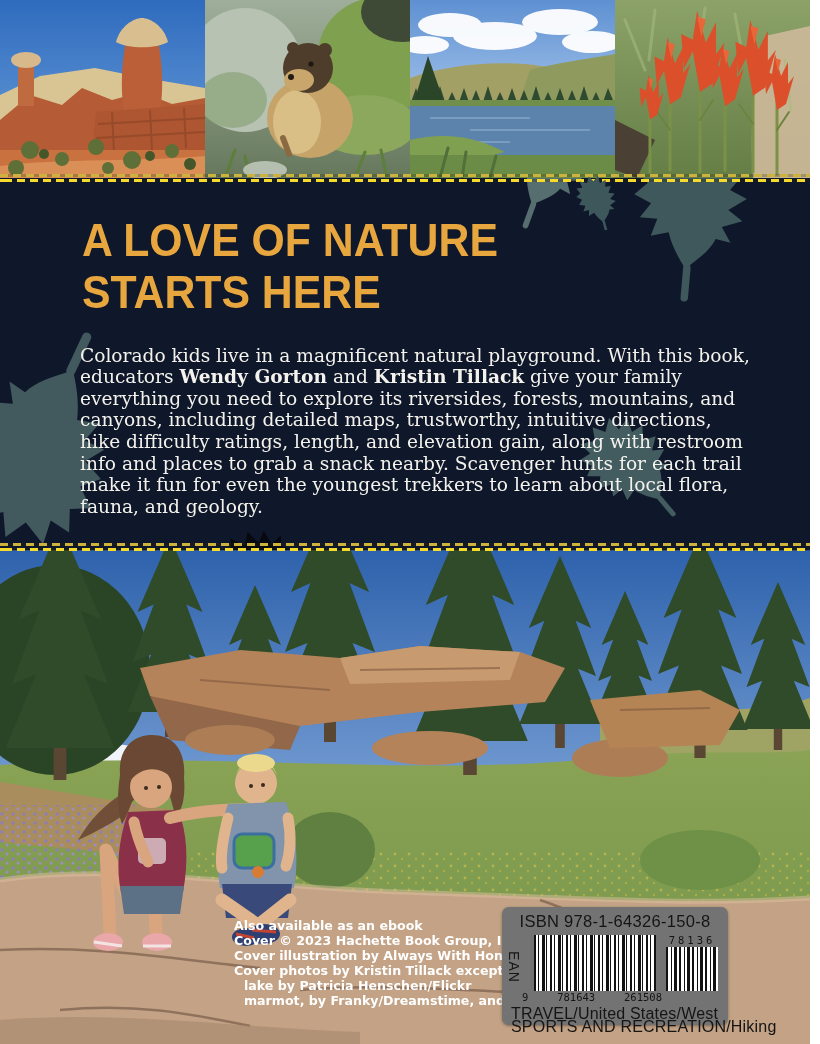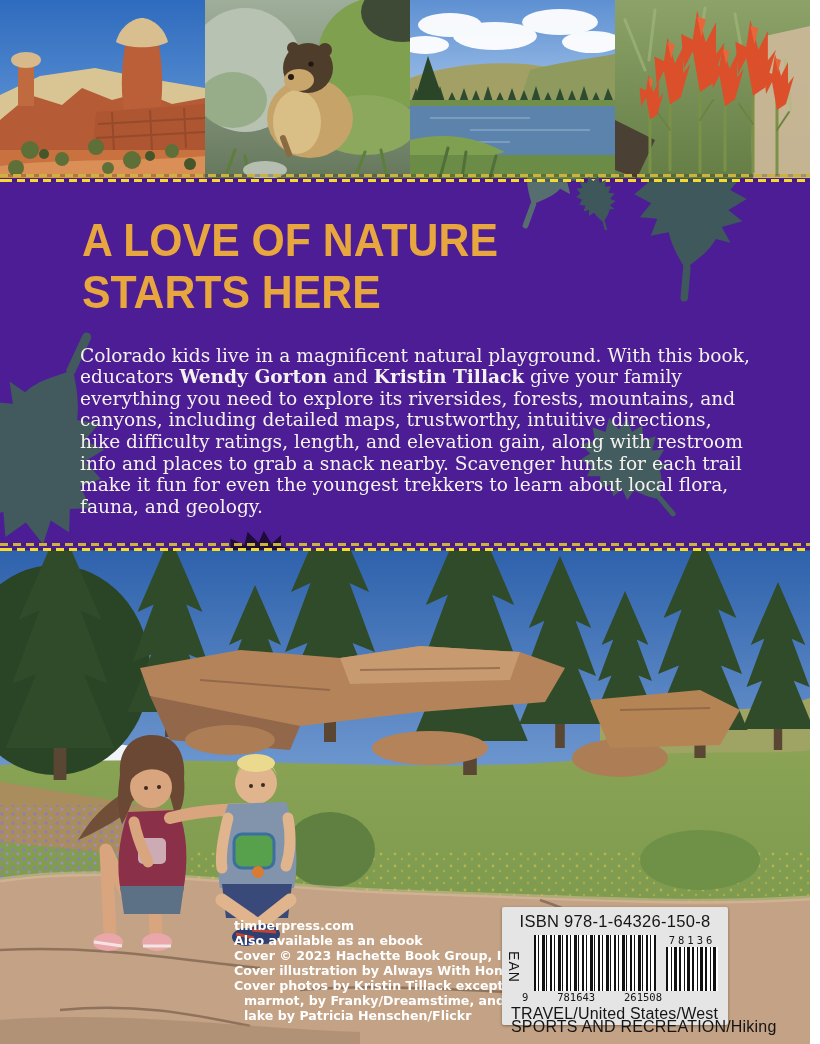--- a/index.html
+++ b/index.html
@@ -5,21 +5,21 @@
   html,body{margin:0;padding:0;background:#222;}
   .cover{position:relative;width:820px;height:1044px;overflow:hidden;background:#4D6768;font-family:"Liberation Sans",sans-serif;}
   .page-edge{position:absolute;right:0;top:0;width:10px;height:1044px;background:#fff;z-index:60;}
 
   
   .photo-strip{position:absolute;left:0;top:0;width:810px;height:178px;display:flex;z-index:1;}
   .photo-strip figure{margin:0;height:178px;overflow:hidden;}
   .photo-strip svg{display:block;}
 
   
-  .teal-band{position:absolute;left:0;top:178px;width:810px;height:372px;background:#4c1d95;z-index:2;overflow:hidden;}
+  .teal-band{position:absolute;left:0;top:178px;width:810px;height:372px;background:#0f172a;z-index:2;overflow:hidden;}
   .leafbg{position:absolute;left:0;top:0;width:810px;height:372px;}
   .headline{position:absolute;left:82px;top:36px;color:#E8A63F;font-weight:bold;font-size:46px;line-height:52px;letter-spacing:0px;transform:scaleX(.93);transform-origin:left top;white-space:nowrap;}
   .body-copy{position:absolute;left:80px;top:148px;width:672px;color:#F4F2EC;font-family:"DejaVu Serif",serif;font-size:18.6px;line-height:21.6px;}
   .body-copy b{font-weight:bold;}
 
   
   .stitch{position:absolute;left:0;width:810px;height:9px;z-index:40;}
   .stitch .r1,.stitch .r2{height:3px;}
   .stitch .r1{background:repeating-linear-gradient(90deg,#CDB23E 0 8px,rgba(40,40,10,.25) 8px 13px);}
   .stitch .r2{margin-top:2px;background:repeating-linear-gradient(90deg,#F6DA2C 0 8px,rgba(40,40,10,.25) 8px 13px);background-position:4px 0;}
@@ -29,21 +29,21 @@
 
   
   .main-photo{position:absolute;left:0;top:550px;width:810px;height:494px;z-index:3;}
   .main-photo>svg{display:block;}
 
   
   .credits{position:absolute;left:234px;top:368px;color:#FFFFFF;font-family:"DejaVu Sans",sans-serif;font-size:12.6px;line-height:15px;font-weight:bold;z-index:20;}
   .credits .indent{padding-left:10px;}
   .price{position:absolute;left:505px;top:327px;color:#FFFFFF;font-family:"DejaVu Sans",sans-serif;font-weight:bold;font-size:15px;letter-spacing:.4px;z-index:20;}
 
-  .isbn-box{position:absolute;left:502px;top:357px;width:226px;height:118px;background:#e5e5e5;border-radius:2px;z-index:21;box-shadow:0 1px 3px rgba(0,0,0,.35);}
+  .isbn-box{position:absolute;left:502px;top:357px;width:226px;height:118px;background:#737373;border-radius:7px;z-index:21;box-shadow:0 1px 3px rgba(0,0,0,.35);}
   .isbn-line{position:absolute;left:0;top:5px;width:226px;text-align:center;color:#151515;font-size:16.5px;letter-spacing:.3px;}
   .ean{position:absolute;left:-8px;top:52px;color:#151515;font-size:14px;letter-spacing:1px;transform:rotate(90deg);transform-origin:center;width:40px;text-align:center;}
   .bc-main{position:absolute;left:32px;top:28px;width:122px;height:56px;background:repeating-linear-gradient(90deg,#111 0 2px,#fff 2px 4px,#111 4px 5px,#fff 5px 8px,#111 8px 11px,#fff 11px 12px,#111 12px 13px,#fff 13px 16px);}
   .bc-digits{position:absolute;left:20px;top:84px;width:140px;display:flex;justify-content:space-between;color:#151515;font-size:10.5px;font-family:"DejaVu Sans Mono",monospace;}
   .bc-addon{position:absolute;left:164px;top:40px;width:52px;height:44px;background:repeating-linear-gradient(90deg,#111 0 2px,#fff 2px 5px,#111 5px 6px,#fff 6px 8px,#111 8px 11px,#fff 11px 13px);}
   .bc-addon-digits{position:absolute;left:164px;top:27px;width:52px;text-align:center;color:#151515;font-size:10.5px;letter-spacing:3px;font-family:"DejaVu Sans Mono",monospace;}
   .cats{position:absolute;left:9px;top:100px;color:#151515;font-size:16px;line-height:13px;letter-spacing:.2px;white-space:nowrap;}
 </style>
 </head>
 <body>
@@ -384,27 +384,26 @@
       </div>
       <div class="bc-addon-digits">78136</div>
       <div class="bc-addon"></div>
       <div class="cats">
         <div>TRAVEL/United States/West</div>
         <div>SPORTS AND RECREATION/Hiking</div>
       </div>
     </div>
 
     <div class="credits">
-      <div>timberpress.com</div>
       <div>Also available as an ebook</div>
       <div>Cover © 2023 Hachette Book Group, Inc.</div>
       <div><span>Cover illustration by </span><b>Always With Honor</b></div>
       <div><span>Cover photos by </span><b>Kristin Tillack</b><span> except</span></div>
+      <div class="indent"><span>lake by </span><b>Patricia Henschen/Flickr</b></div>
       <div class="indent"><span>marmot, by </span><b>Franky/Dreamstime</b><span>, and</span></div>
-      <div class="indent"><span>lake by </span><b>Patricia Henschen/Flickr</b></div>
     </div>
   </div>
 
   <div class="stitch stitch-top">
       <div class="r1"></div>
       <div class="r2"></div>
     </div>
   <div class="stitch stitch-bottom">
       <div class="r1"></div>
       <div class="r2"></div>

